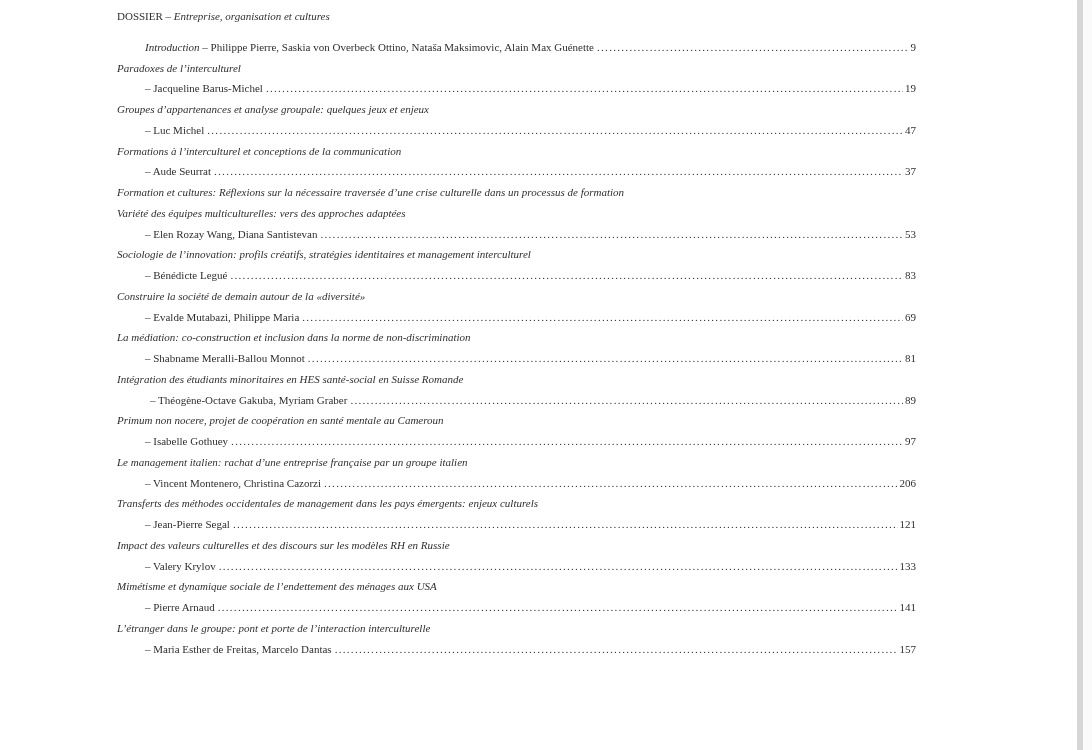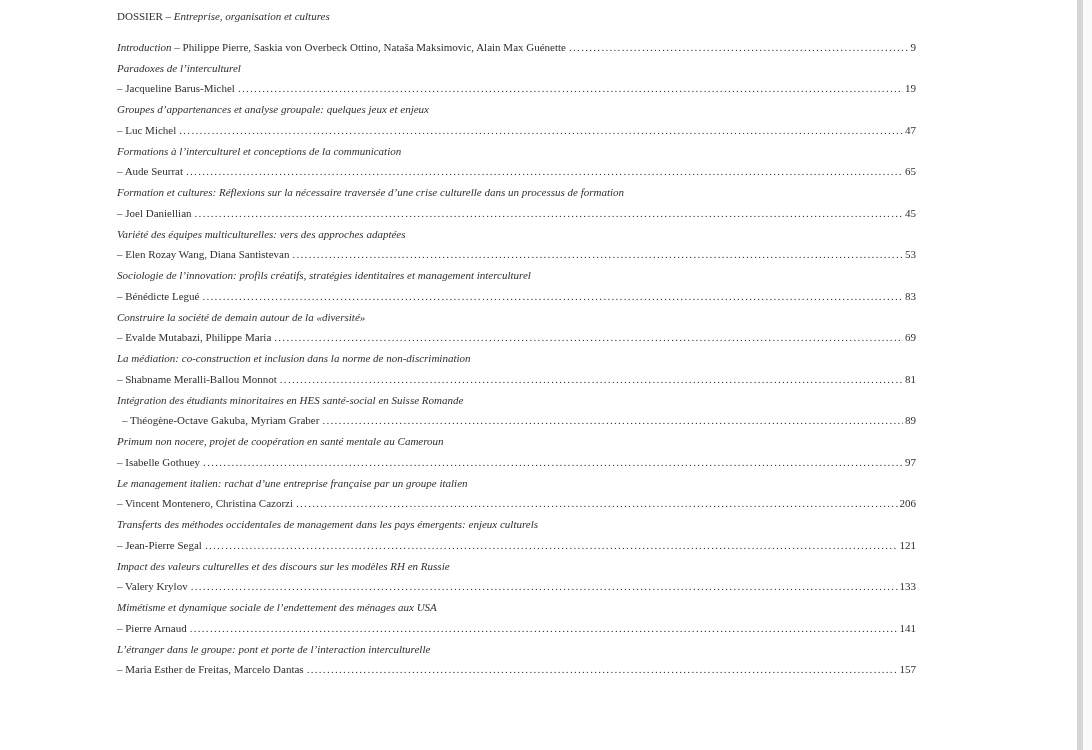--- a/index.html
+++ b/index.html
@@ -17,21 +17,21 @@
     width:799px;
   }
   .line{
     font-size:11px;
     line-height:20.75px;
     white-space:nowrap;
   }
   .it{font-style:italic;}
   .rm{font-style:normal;}
   .header{margin-bottom:10px;}
-  .row{display:flex;align-items:center;}
+  .row{display:flex;align-items:center;margin-left:28px;}
   .authors{flex:0 0 auto;}
   .dots{
     flex:1 1 auto;
     min-width:0;
     overflow:hidden;
     white-space:nowrap;
     margin:0 2px 0 3px;
   }
   .dots::after{
     content:"........................................................................................................................................................................................................";
@@ -86,31 +86,26 @@
         <span class="dots"></span>
         <span class="pageno">47</span>
       </div>
     </div>
 
     <div class="entry">
       <div class="line it">Formations à l’interculturel et conceptions de la communication</div>
       <div class="line row">
         <span class="authors">– Aude Seurrat</span>
         <span class="dots"></span>
-        <span class="pageno">65</span>
+        <span class="pageno">37</span>
       </div>
     </div>
 
     <div class="entry">
       <div class="line it">Formation et cultures: Réflexions sur la nécessaire traversée d’une crise culturelle dans un processus de formation</div>
-      <div class="line row">
-        <span class="authors">– Joel Daniellian</span>
-        <span class="dots"></span>
-        <span class="pageno">45</span>
-      </div>
     </div>
 
     <div class="entry">
       <div class="line it">Variété des équipes multiculturelles: vers des approches adaptées</div>
       <div class="line row">
         <span class="authors">– Elen Rozay Wang, Diana Santistevan</span>
         <span class="dots"></span>
         <span class="pageno">53</span>
       </div>
     </div>

